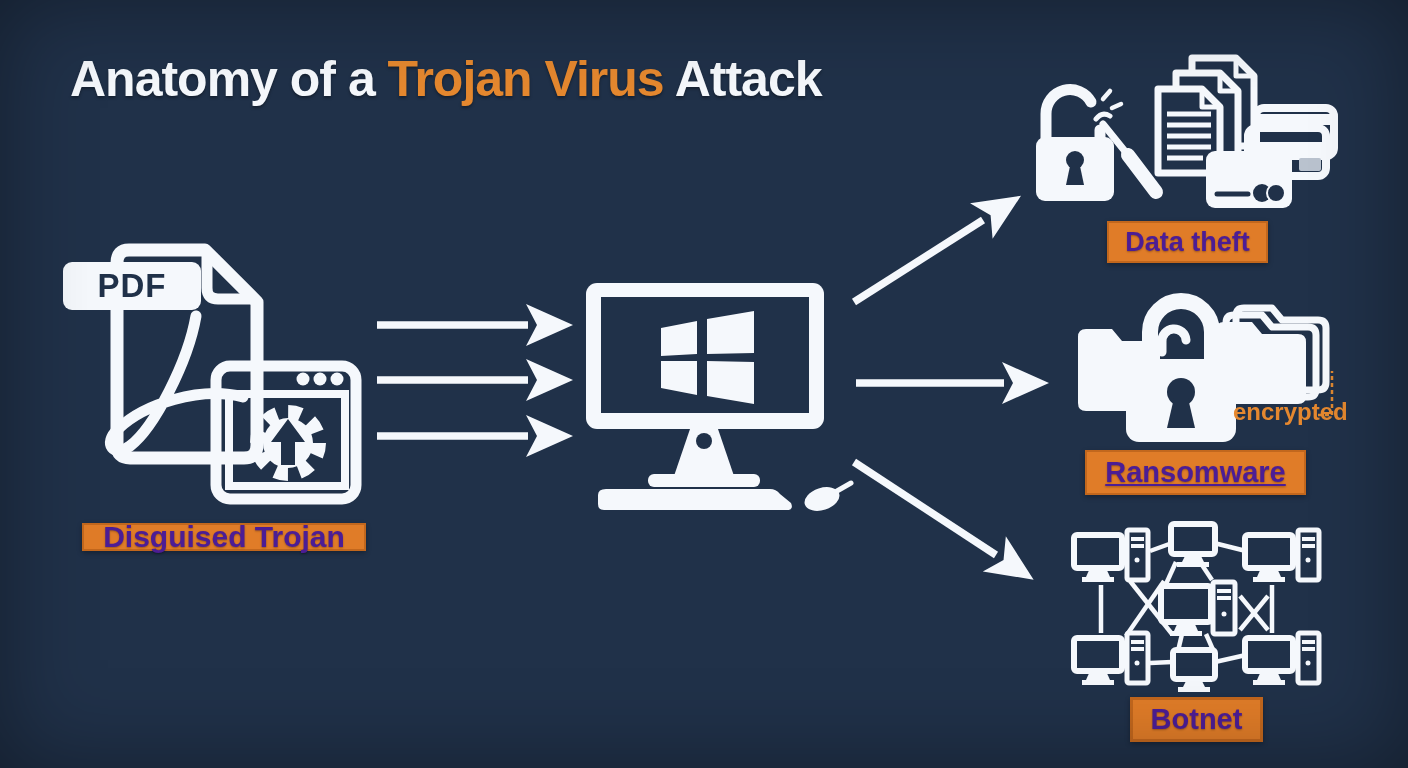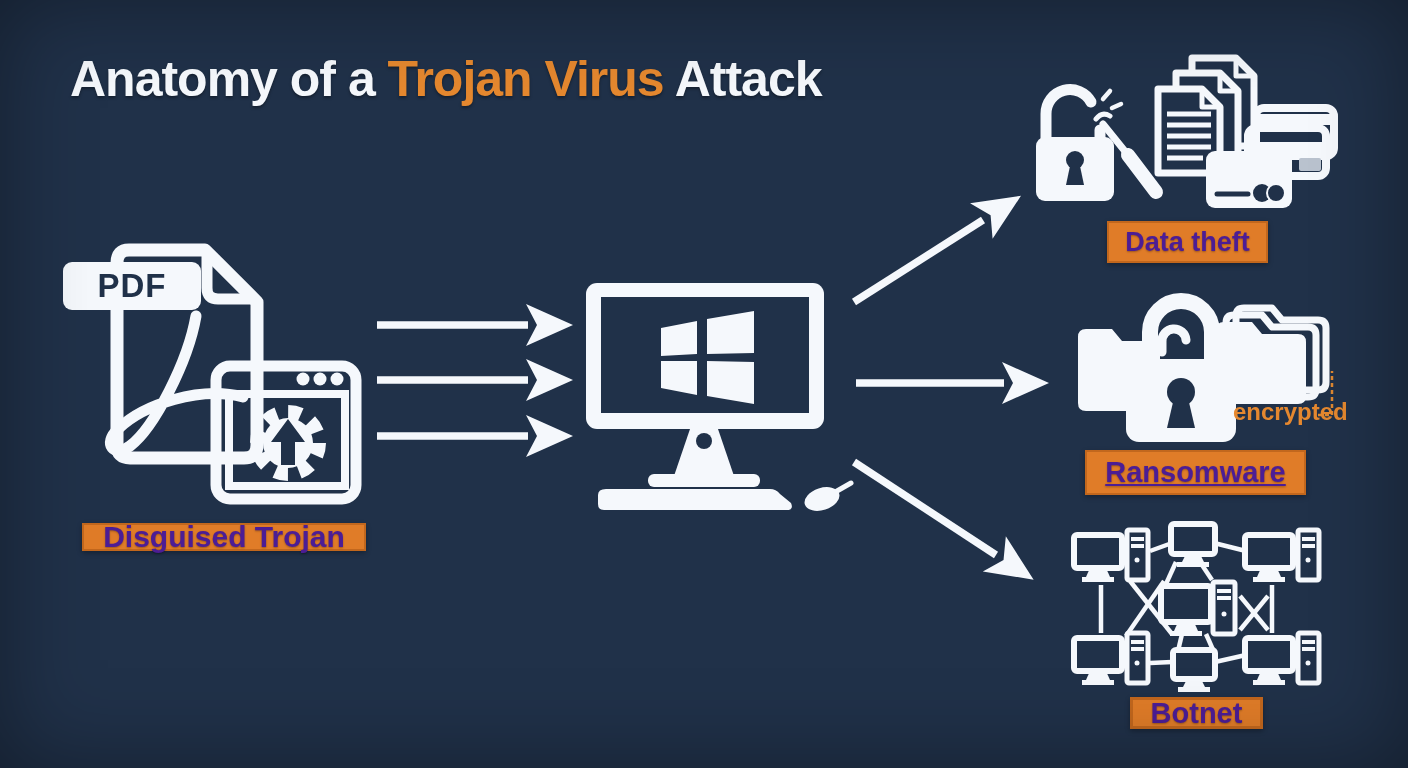--- a/index.html
+++ b/index.html
@@ -30,21 +30,21 @@
     position:absolute;display:flex;align-items:center;justify-content:center;
     background:var(--accent);color:#4c1d95;font-weight:bold;
     border:2px solid var(--accent-dark);box-sizing:border-box;
     text-shadow:0 1px 2px rgba(0,0,0,.3);
     box-shadow:0 2px 5px rgba(0,0,0,.3);
   }
   #tag-trojan   {left:82px;  top:523px; width:284px; height:28px; font-size:30px;}
   #tag-pc      {left:593px; top:523px; width:223px; height:46px; font-size:30px;}
   #tag-theft   {left:1107px;top:221px; width:161px; height:42px; font-size:27px;}
   #tag-ransom  {left:1085px;top:450px; width:221px; height:45px; font-size:29px;text-decoration:underline;}
-  #tag-botnet  {left:1130px;top:697px; width:133px; height:32px; font-size:29px; border-width:3px;}
+  #tag-botnet  {left:1130px;top:697px; width:133px; height:45px; font-size:29px; border-width:3px;}
   #pdf-badge{
     position:absolute;left:63px;top:262px;width:138px;height:48px;
     background:var(--fg);color:var(--bg);border-radius:9px;
     display:flex;align-items:center;justify-content:center;
     font-size:33px;font-weight:bold;letter-spacing:1px;
   }
   #encrypted{
     position:absolute;left:1233px;top:398px;
     color:var(--accent-bright);font-size:24px;font-weight:bold;
   }

